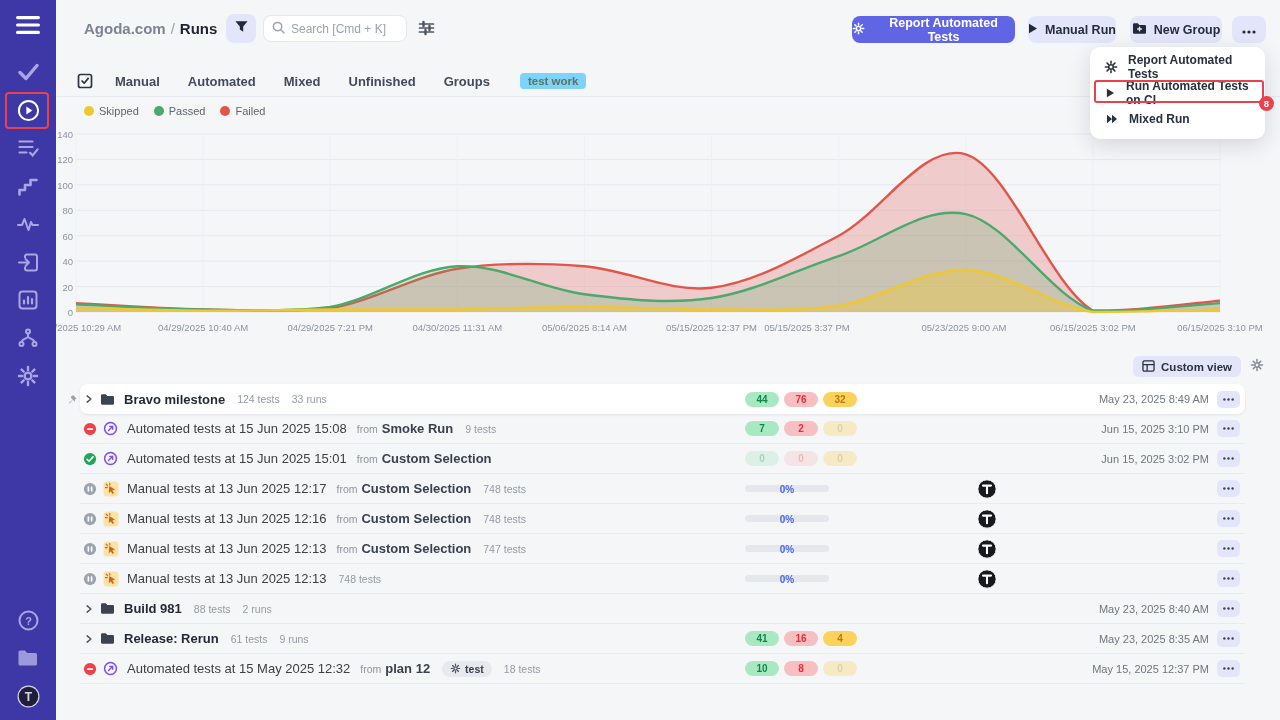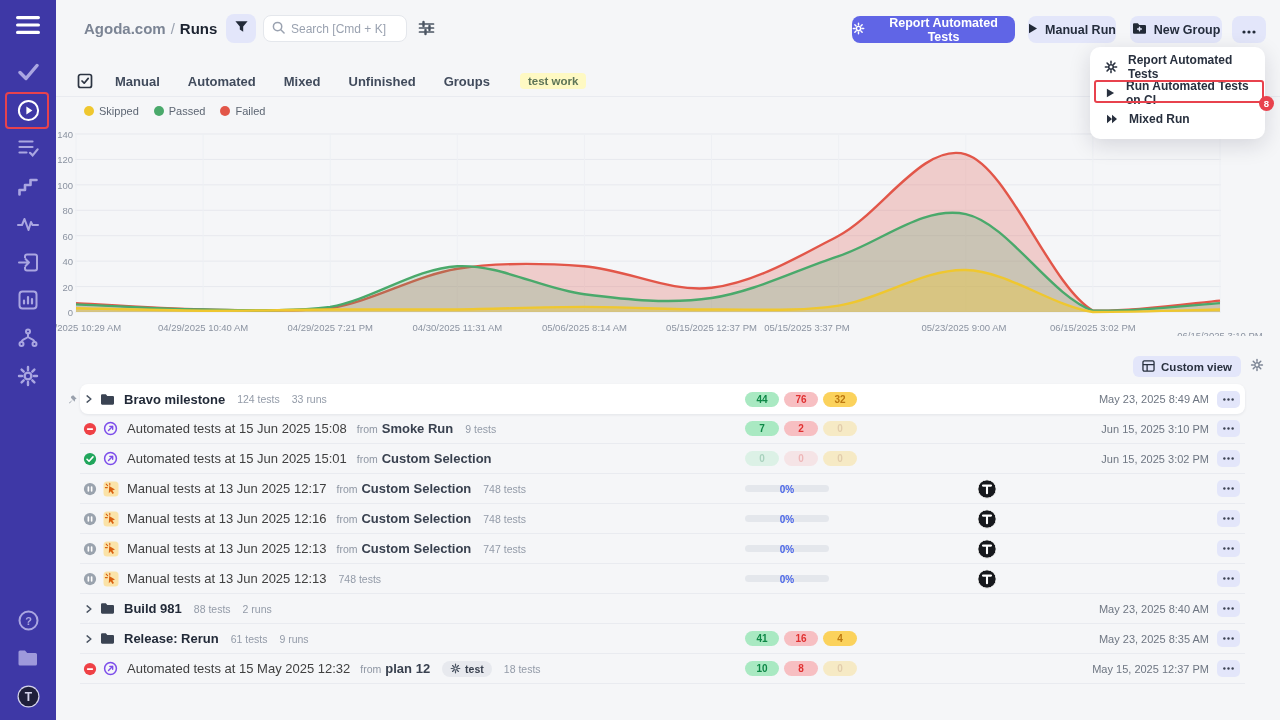--- a/index.html
+++ b/index.html
@@ -35,21 +35,21 @@
   .menu { position:absolute; left:1090px; top:47px; width:175px; background:#fff; border-radius:10px; box-shadow:0 6px 22px rgba(20,24,50,.14); padding:7px 0; z-index:50; }
   .menu-item { height:26px; display:flex; align-items:center; gap:10px; padding:0 14px; font-size:12px; font-weight:600; color:#28303e; cursor:pointer; }
   .menu-item .mi-ic { width:15px; display:flex; justify-content:center; }
   .anno-menu { position:absolute; left:1094px; top:80px; width:170px; height:23px; border:2.5px solid #e8424d; border-radius:3px; z-index:55; pointer-events:none; }
   .anno-badge { position:absolute; left:1259px; top:96px; width:15px; height:15px; border-radius:50%; background:#e8424d; color:#fff; font-size:9.5px; font-weight:700; display:flex; align-items:center; justify-content:center; z-index:56; }
 
   
   .tabsbar { position:absolute; left:56px; top:66px; right:0; height:31px; display:flex; align-items:center; border-bottom:1px solid #e9ebf0; padding-left:21px; }
   .tab-list-ic { margin-right:22px; cursor:pointer; display:flex; }
   .tab { font-size:13px; font-weight:600; color:#414b5c; margin-right:28px; cursor:pointer; }
-  .tag-pill { background:#fef9c3; color:#5e7557; font-size:11.5px; font-weight:600; border-radius:4px; padding:2px 8px; margin-left:2px; cursor:pointer; }
+  .tag-pill { background:#7dd3fc; color:#5e7557; font-size:11.5px; font-weight:600; border-radius:4px; padding:2px 8px; margin-left:2px; cursor:pointer; }
 
   
   .legend { position:absolute; left:84px; top:105px; display:flex; gap:15px; align-items:center; }
   .leg-item { display:flex; align-items:center; gap:5px; font-size:11px; color:#5d6673; }
   .leg-dot { width:10px; height:10px; border-radius:50%; }
   .ylabels { position:absolute; left:38px; top:128px; width:35px; height:186px; }
   .ylabels span { position:absolute; right:0; width:35px; text-align:right; font-size:9.5px; color:#8b93a1; }
   #chart-svg { position:absolute; left:75px; top:128px; }
   .grid-h { stroke:#e7e9ee; stroke-width:1; }
   .grid-v { stroke:#eef0f4; stroke-width:1; }
@@ -338,21 +338,21 @@
   <div class="xlabels" id="xlabels">
       <span style="left: 20px;">04/29/2025 10:29 AM</span>
       <span style="left: 147.111px;">04/29/2025 10:40 AM</span>
       <span style="left: 274.222px;">04/29/2025 7:21 PM</span>
       <span style="left: 401.333px;">04/30/2025 11:31 AM</span>
       <span style="left: 528.444px;">05/06/2025 8:14 AM</span>
       <span style="left: 655.556px;">05/15/2025 12:37 PM</span>
       <span style="left: 751px;">05/15/2025 3:37 PM</span>
       <span style="left: 908px;">05/23/2025 9:00 AM</span>
       <span style="left: 1036.89px;">06/15/2025 3:02 PM</span>
-      <span style="left: 1164px; margin-top: 8px;">06/15/2025 3:10 PM</span>
+      <span style="left: 1164px;">06/15/2025 3:10 PM</span>
     </div>
 
   <div class="viewbar">
     <span class="cv-pill">
       <span><svg width="13" height="12" viewBox="0 0 14 13">
             <g fill="none" stroke="#28303e" stroke-width="1.4">
               <rect x="1" y="1" width="12" height="11" rx="1.5"></rect>
               <path d="M1 5 h12 M5.5 5 v7"></path>
             </g>
           </svg></span>

